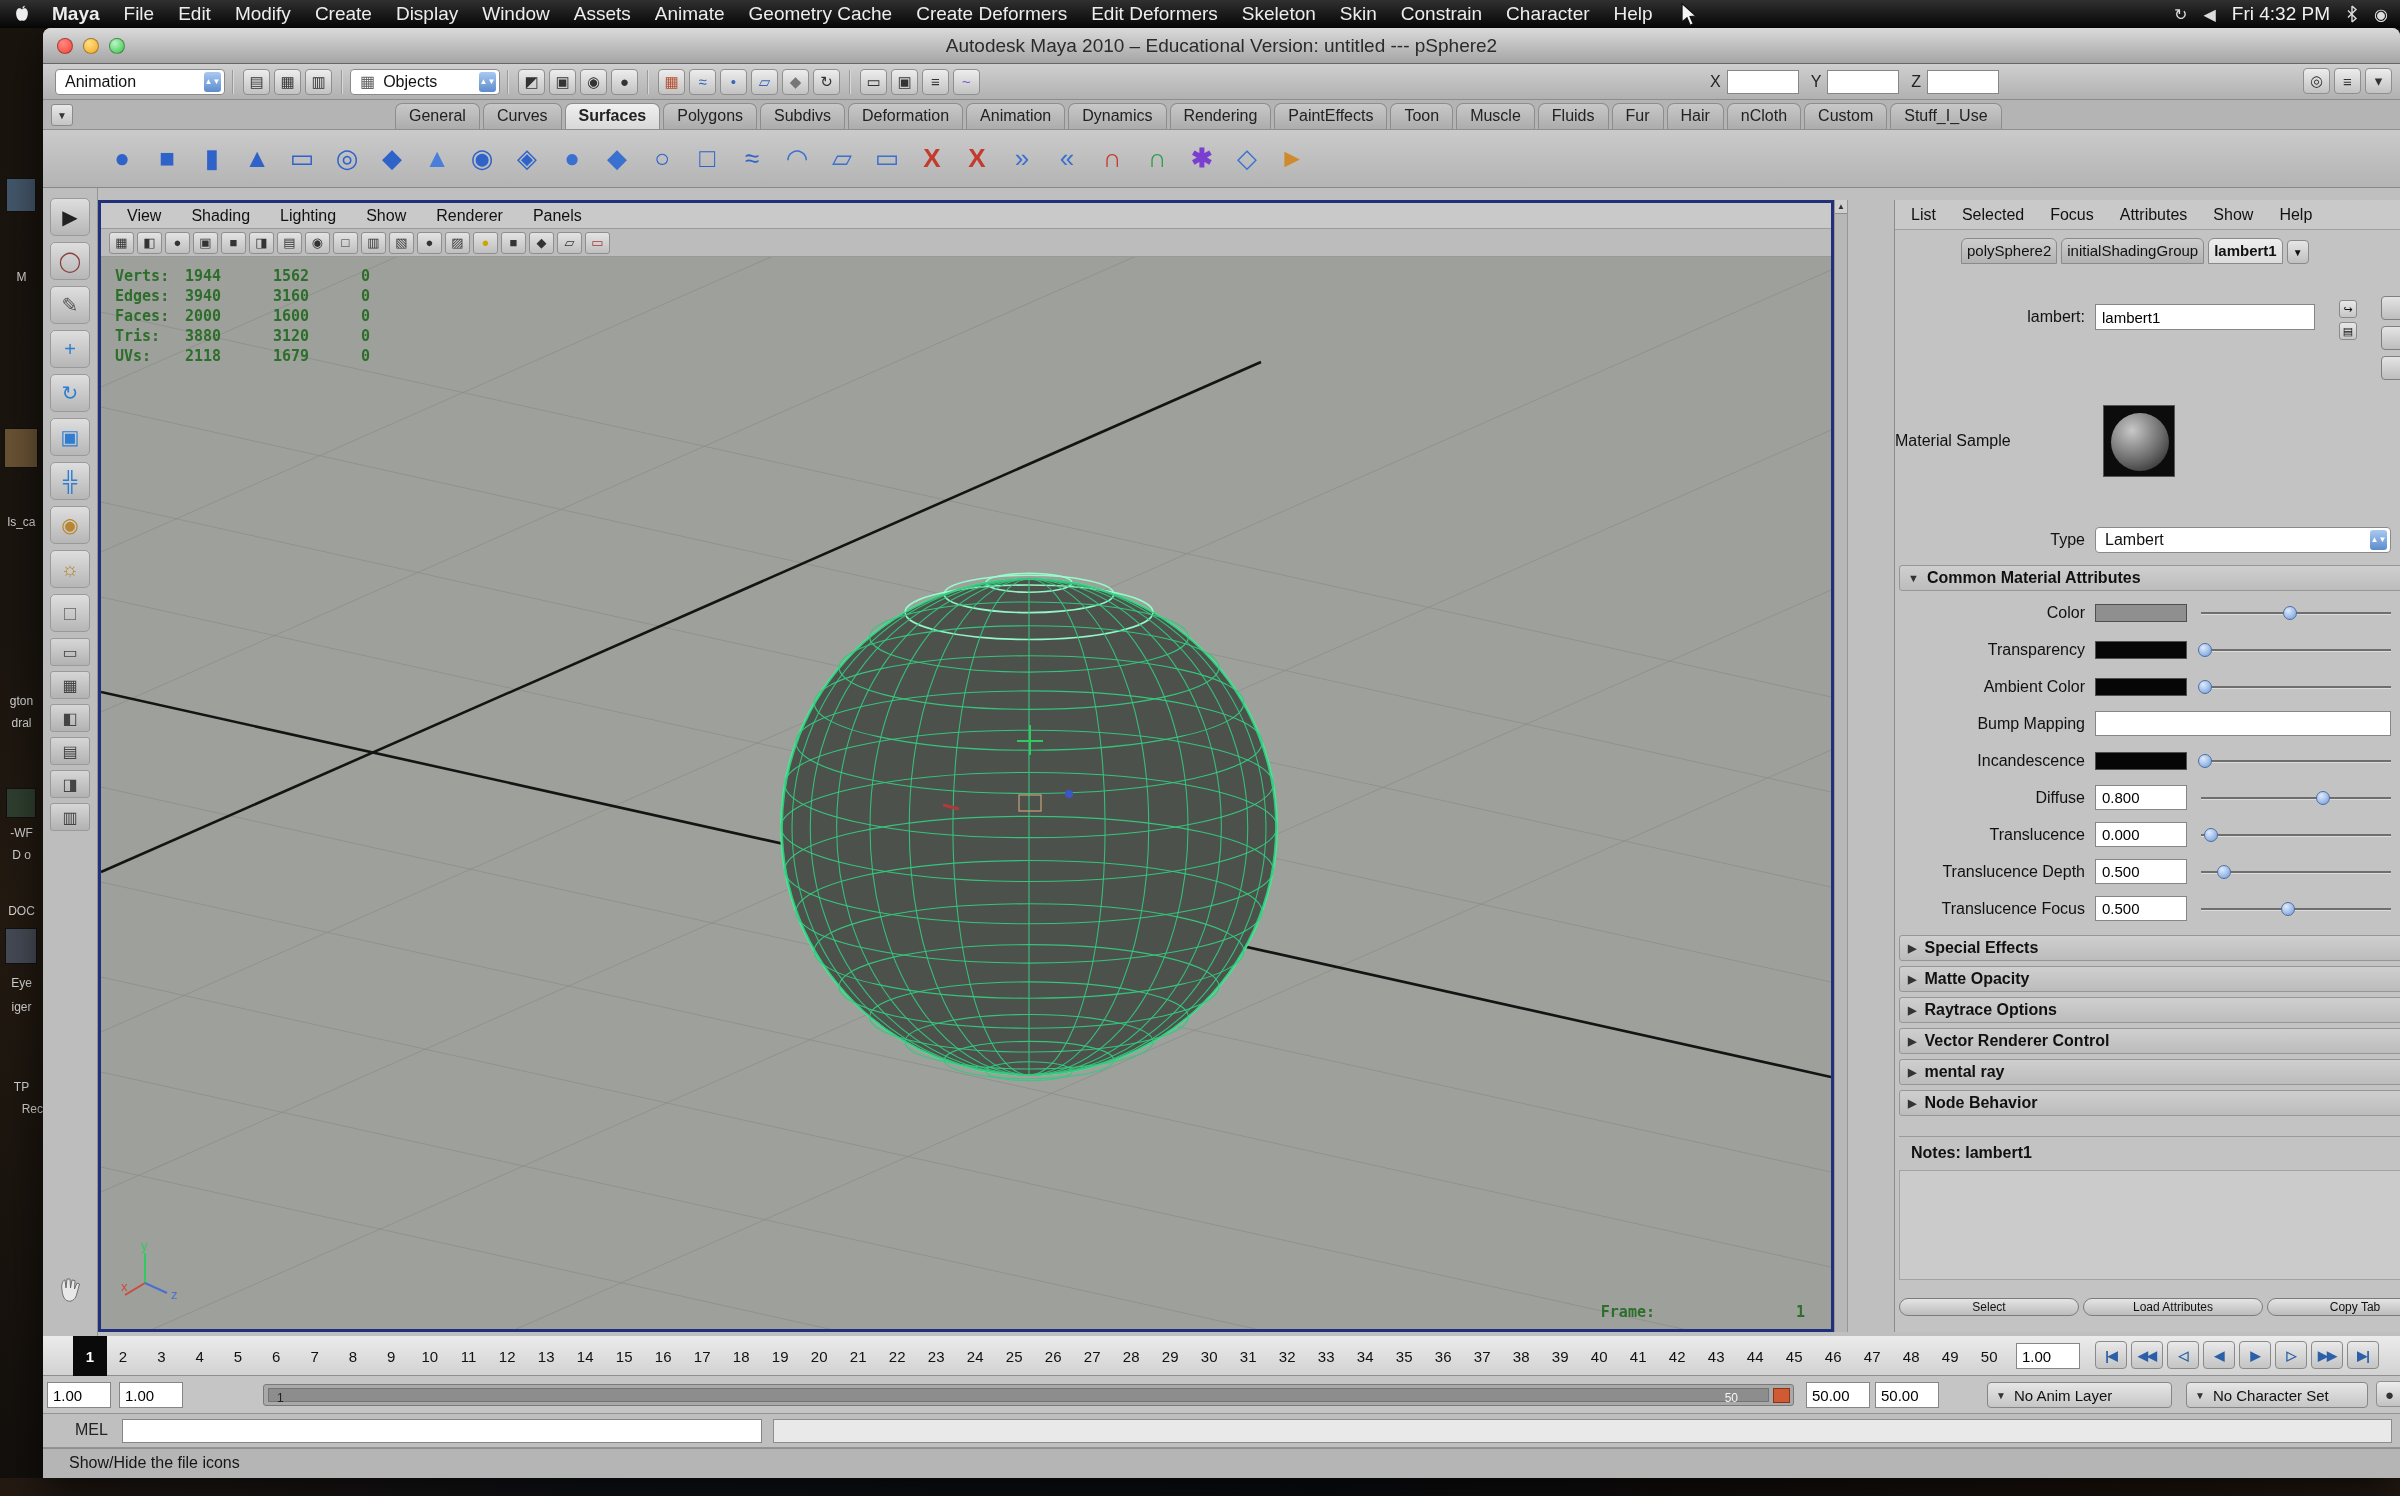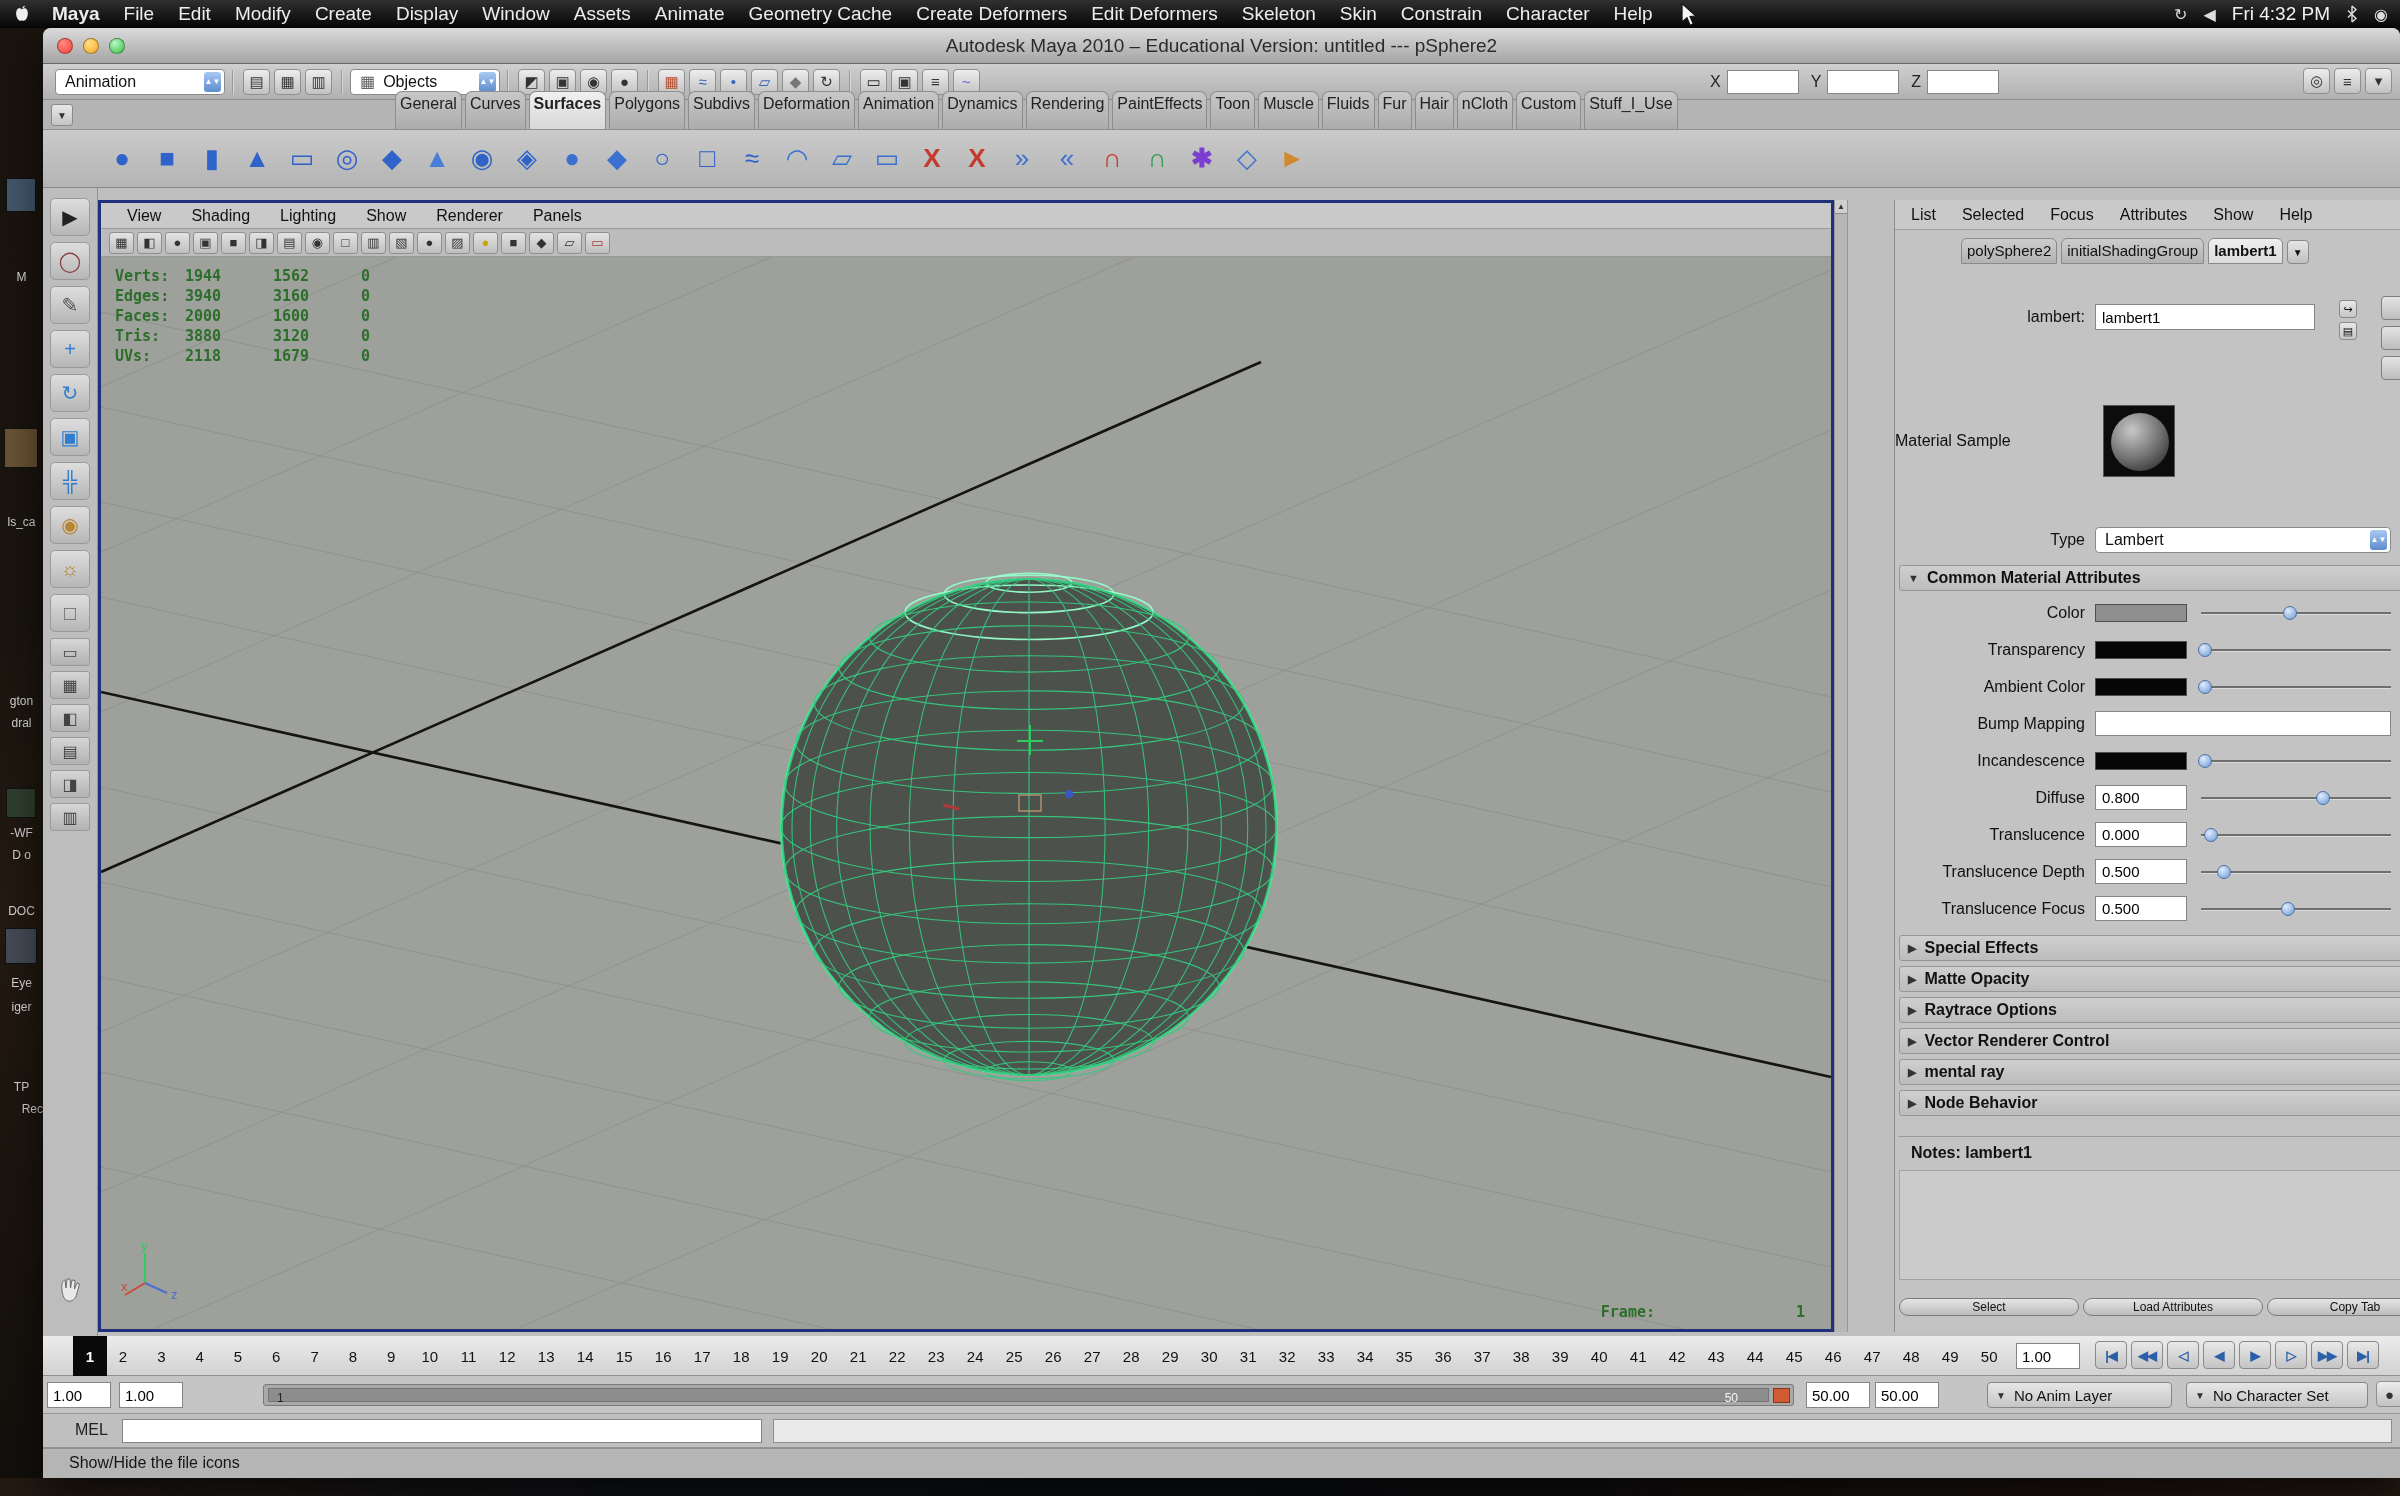--- a/index.html
+++ b/index.html
@@ -33,21 +33,21 @@
   .tbsep{width:2px;height:24px;background:#9a9a9a;border-right:1px solid #d8d8d8;margin:0 7px;flex:none}
   .dd{height:26px;background:#fff;border:1px solid #8a8a8a;border-radius:4px;display:flex;align-items:center;font-size:16px;padding:0 3px 0 9px;flex:none}
   .dd .stepper{margin-left:auto;width:17px;height:20px;background:linear-gradient(#a9c9f2,#5d8ccc);border-radius:3px;color:#fff;font-size:8px;line-height:8px;display:flex;flex-direction:column;align-items:center;justify-content:center}
   #xyz{position:absolute;left:1655px;top:0;height:36px;display:flex;align-items:center}
   .axis-field{display:flex;align-items:center;margin-left:12px;font-size:16px;color:#222}
   .axis-field input{width:72px;height:24px;border:1px solid #878787;background:#fff;margin-left:6px;font:15px "Liberation Sans",sans-serif;padding:0 4px}
   #tb-right{position:absolute;right:6px;top:4px;display:flex}
 
   
   #shelf-tabs{position:absolute;left:0;top:72px;width:100%;height:30px;background:#b4b4b4;border-bottom:1px solid #8f8f8f;display:flex;align-items:flex-end;padding-left:352px}
-  .shelf-tab{height:38px;line-height:24px;padding:0 4px;margin-right:3px;font-size:16px;color:#222;background:linear-gradient(#c8c8c8,#acacac);border:1px solid #8d8d8d;border-bottom:none;border-radius:7px 7px 0 0;white-space:nowrap}
+  .shelf-tab{height:26px;line-height:24px;padding:0 13px;margin-right:3px;font-size:16px;color:#222;background:linear-gradient(#c8c8c8,#acacac);border:1px solid #8d8d8d;border-bottom:none;border-radius:7px 7px 0 0;white-space:nowrap}
   .shelf-tab.active{background:linear-gradient(#f0f0f0,#d8d8d8);font-weight:bold}
   #shelf-menu-btn{position:absolute;left:8px;top:4px;width:22px;height:22px;border:1px solid #8a8a8a;border-radius:3px;background:linear-gradient(#e8e8e8,#c4c4c4);font-size:10px;display:flex;align-items:center;justify-content:center;color:#333}
   #shelf-icons{position:absolute;left:0;top:102px;width:100%;height:58px;background:linear-gradient(#cacaca,#b4b4b4);border-bottom:1px solid #888;display:flex;align-items:center;padding-left:58px;overflow:hidden}
   .shelf-ico{width:42px;height:44px;margin-right:3px;display:inline-flex;align-items:center;justify-content:center;font-size:26px;border-radius:4px;flex:none}
 
   
   #toolbox{position:absolute;left:0;top:160px;width:55px;height:1148px;background:#bdbdbd;border-right:1px solid #949494;display:flex;flex-direction:column;align-items:center;padding-top:10px}
   .tool-ico{width:40px;height:38px;margin-bottom:6px;border:1px solid #9a9a9a;border-radius:5px;background:linear-gradient(#dedede,#b6b6b6);display:flex;align-items:center;justify-content:center;font-size:20px;flex:none}
   .layout-ico{width:40px;height:28px;margin-bottom:5px;border:1px solid #9a9a9a;border-radius:3px;background:linear-gradient(#d6d6d6,#b2b2b2);display:flex;align-items:center;justify-content:center;font-size:16px;color:#444;flex:none}
   #hand-icon{margin-top:auto;margin-bottom:26px;font-size:24px;color:#f2f2f2}

